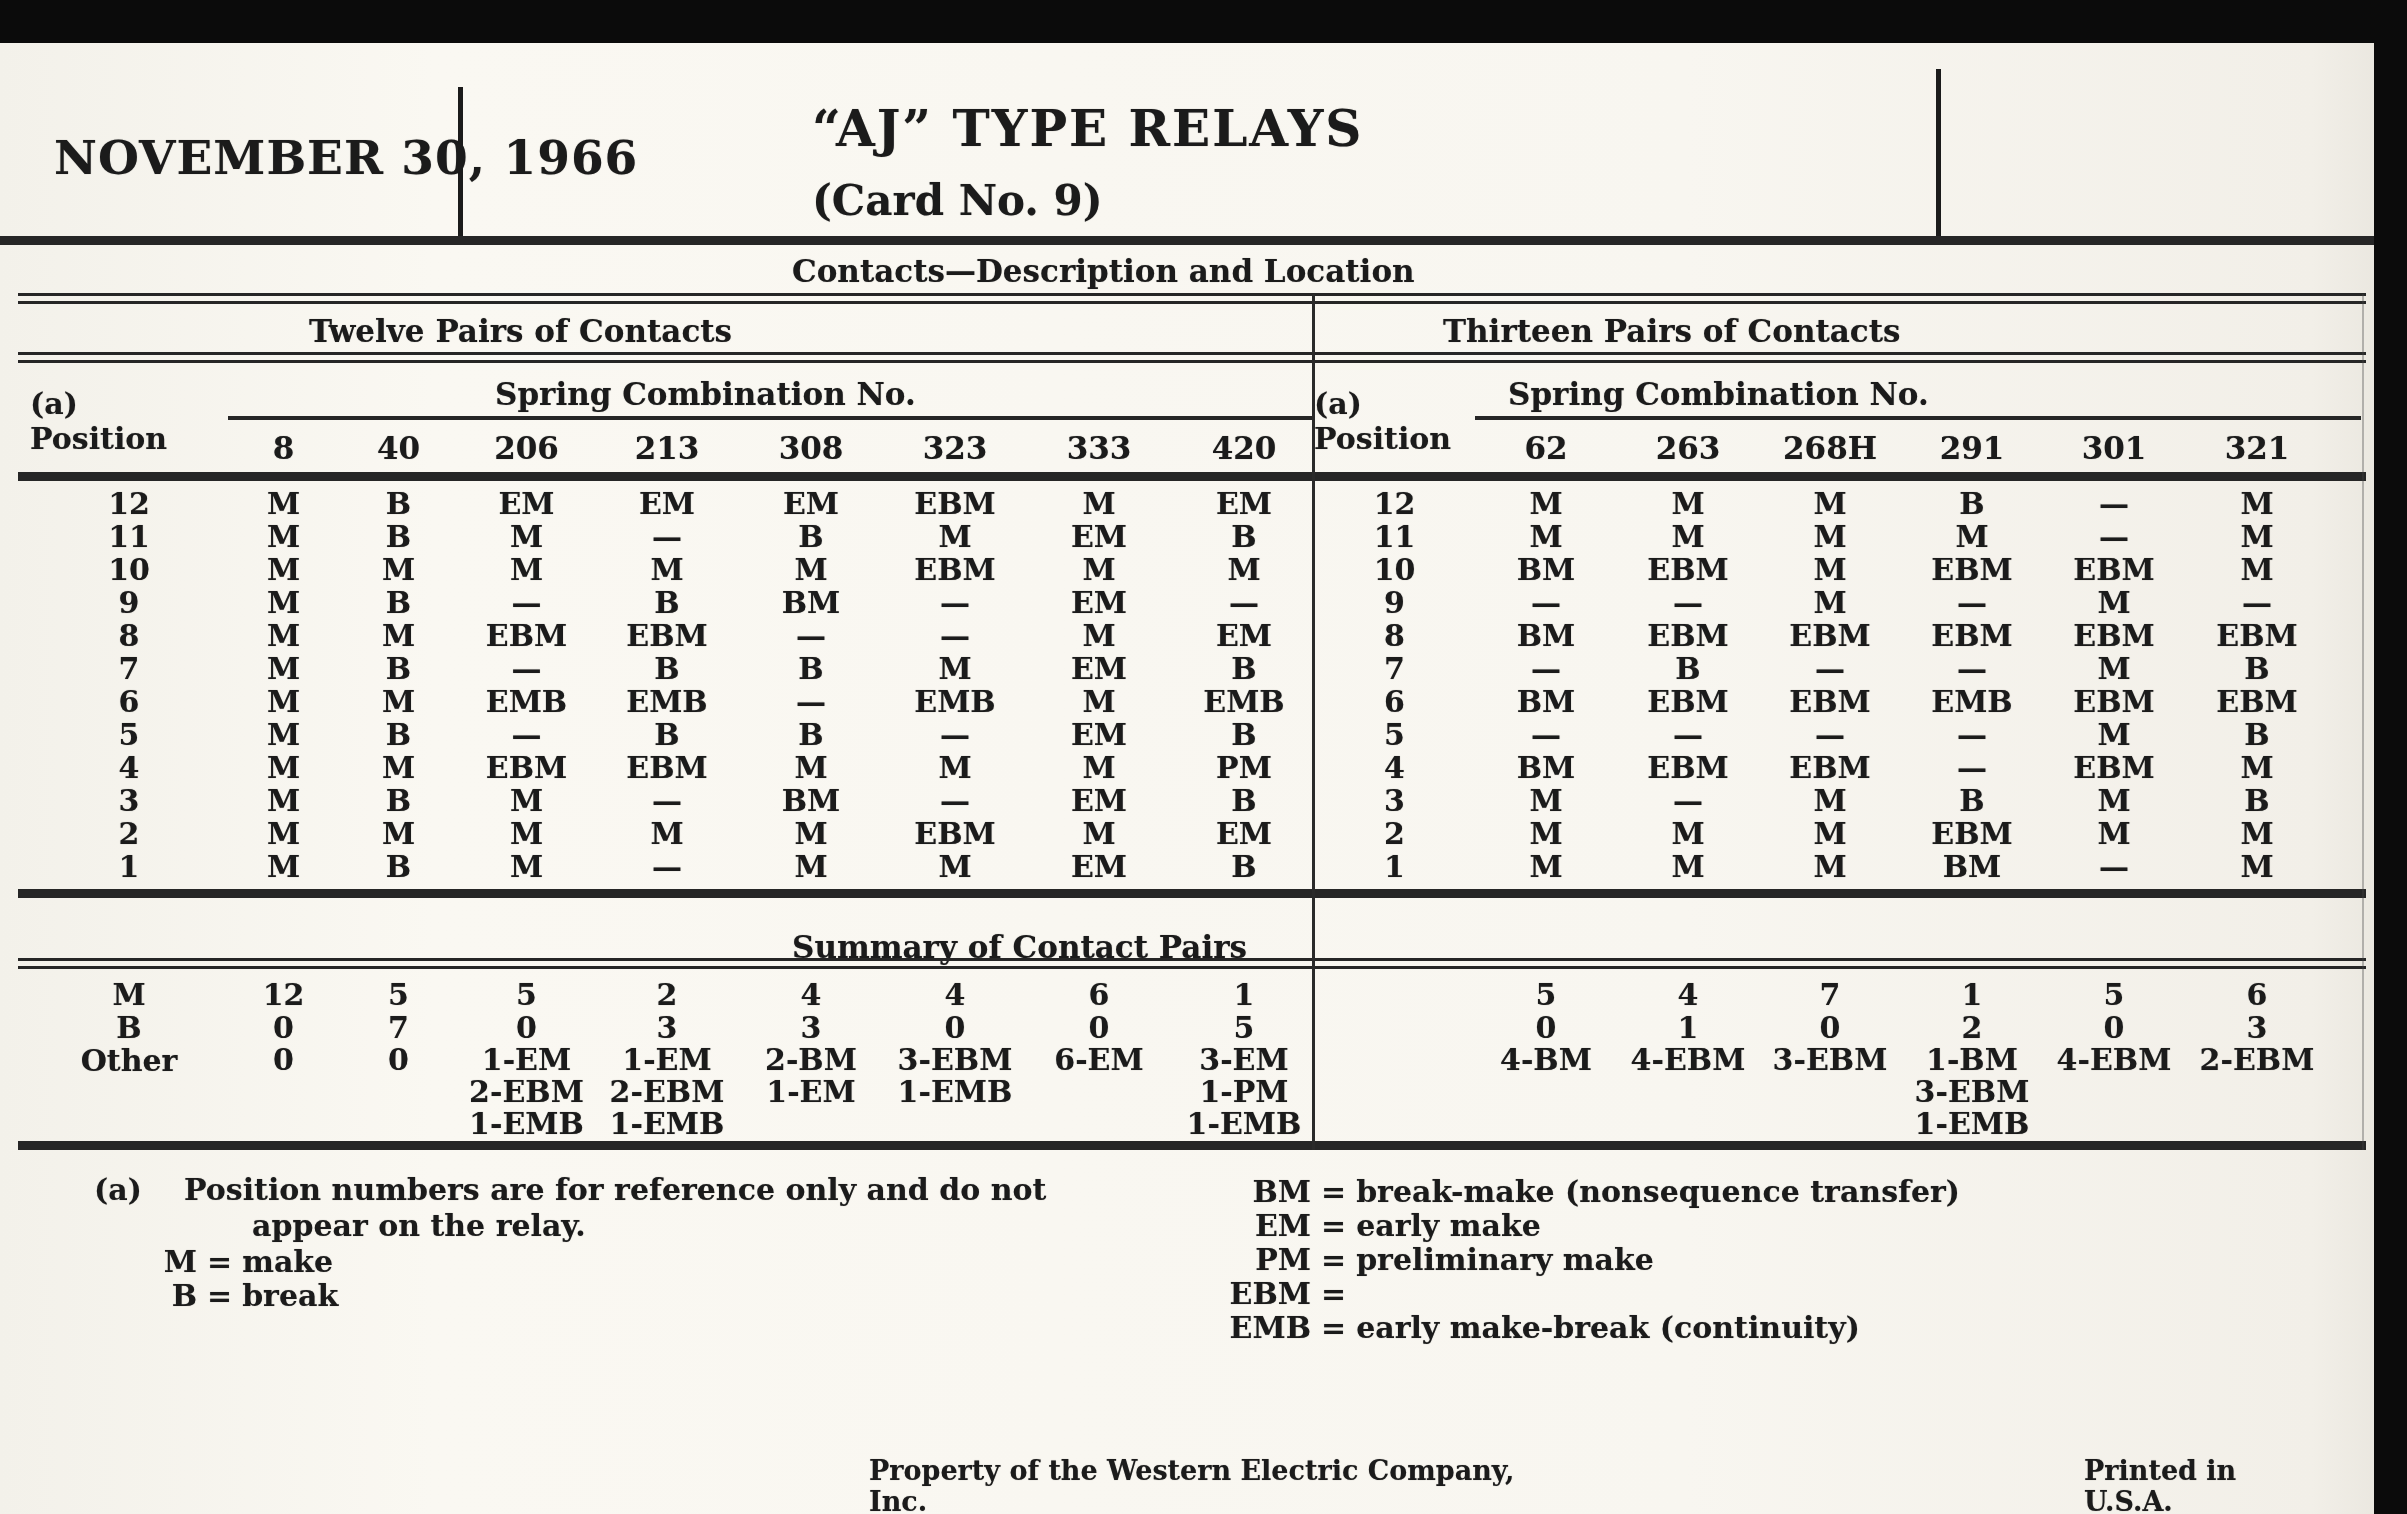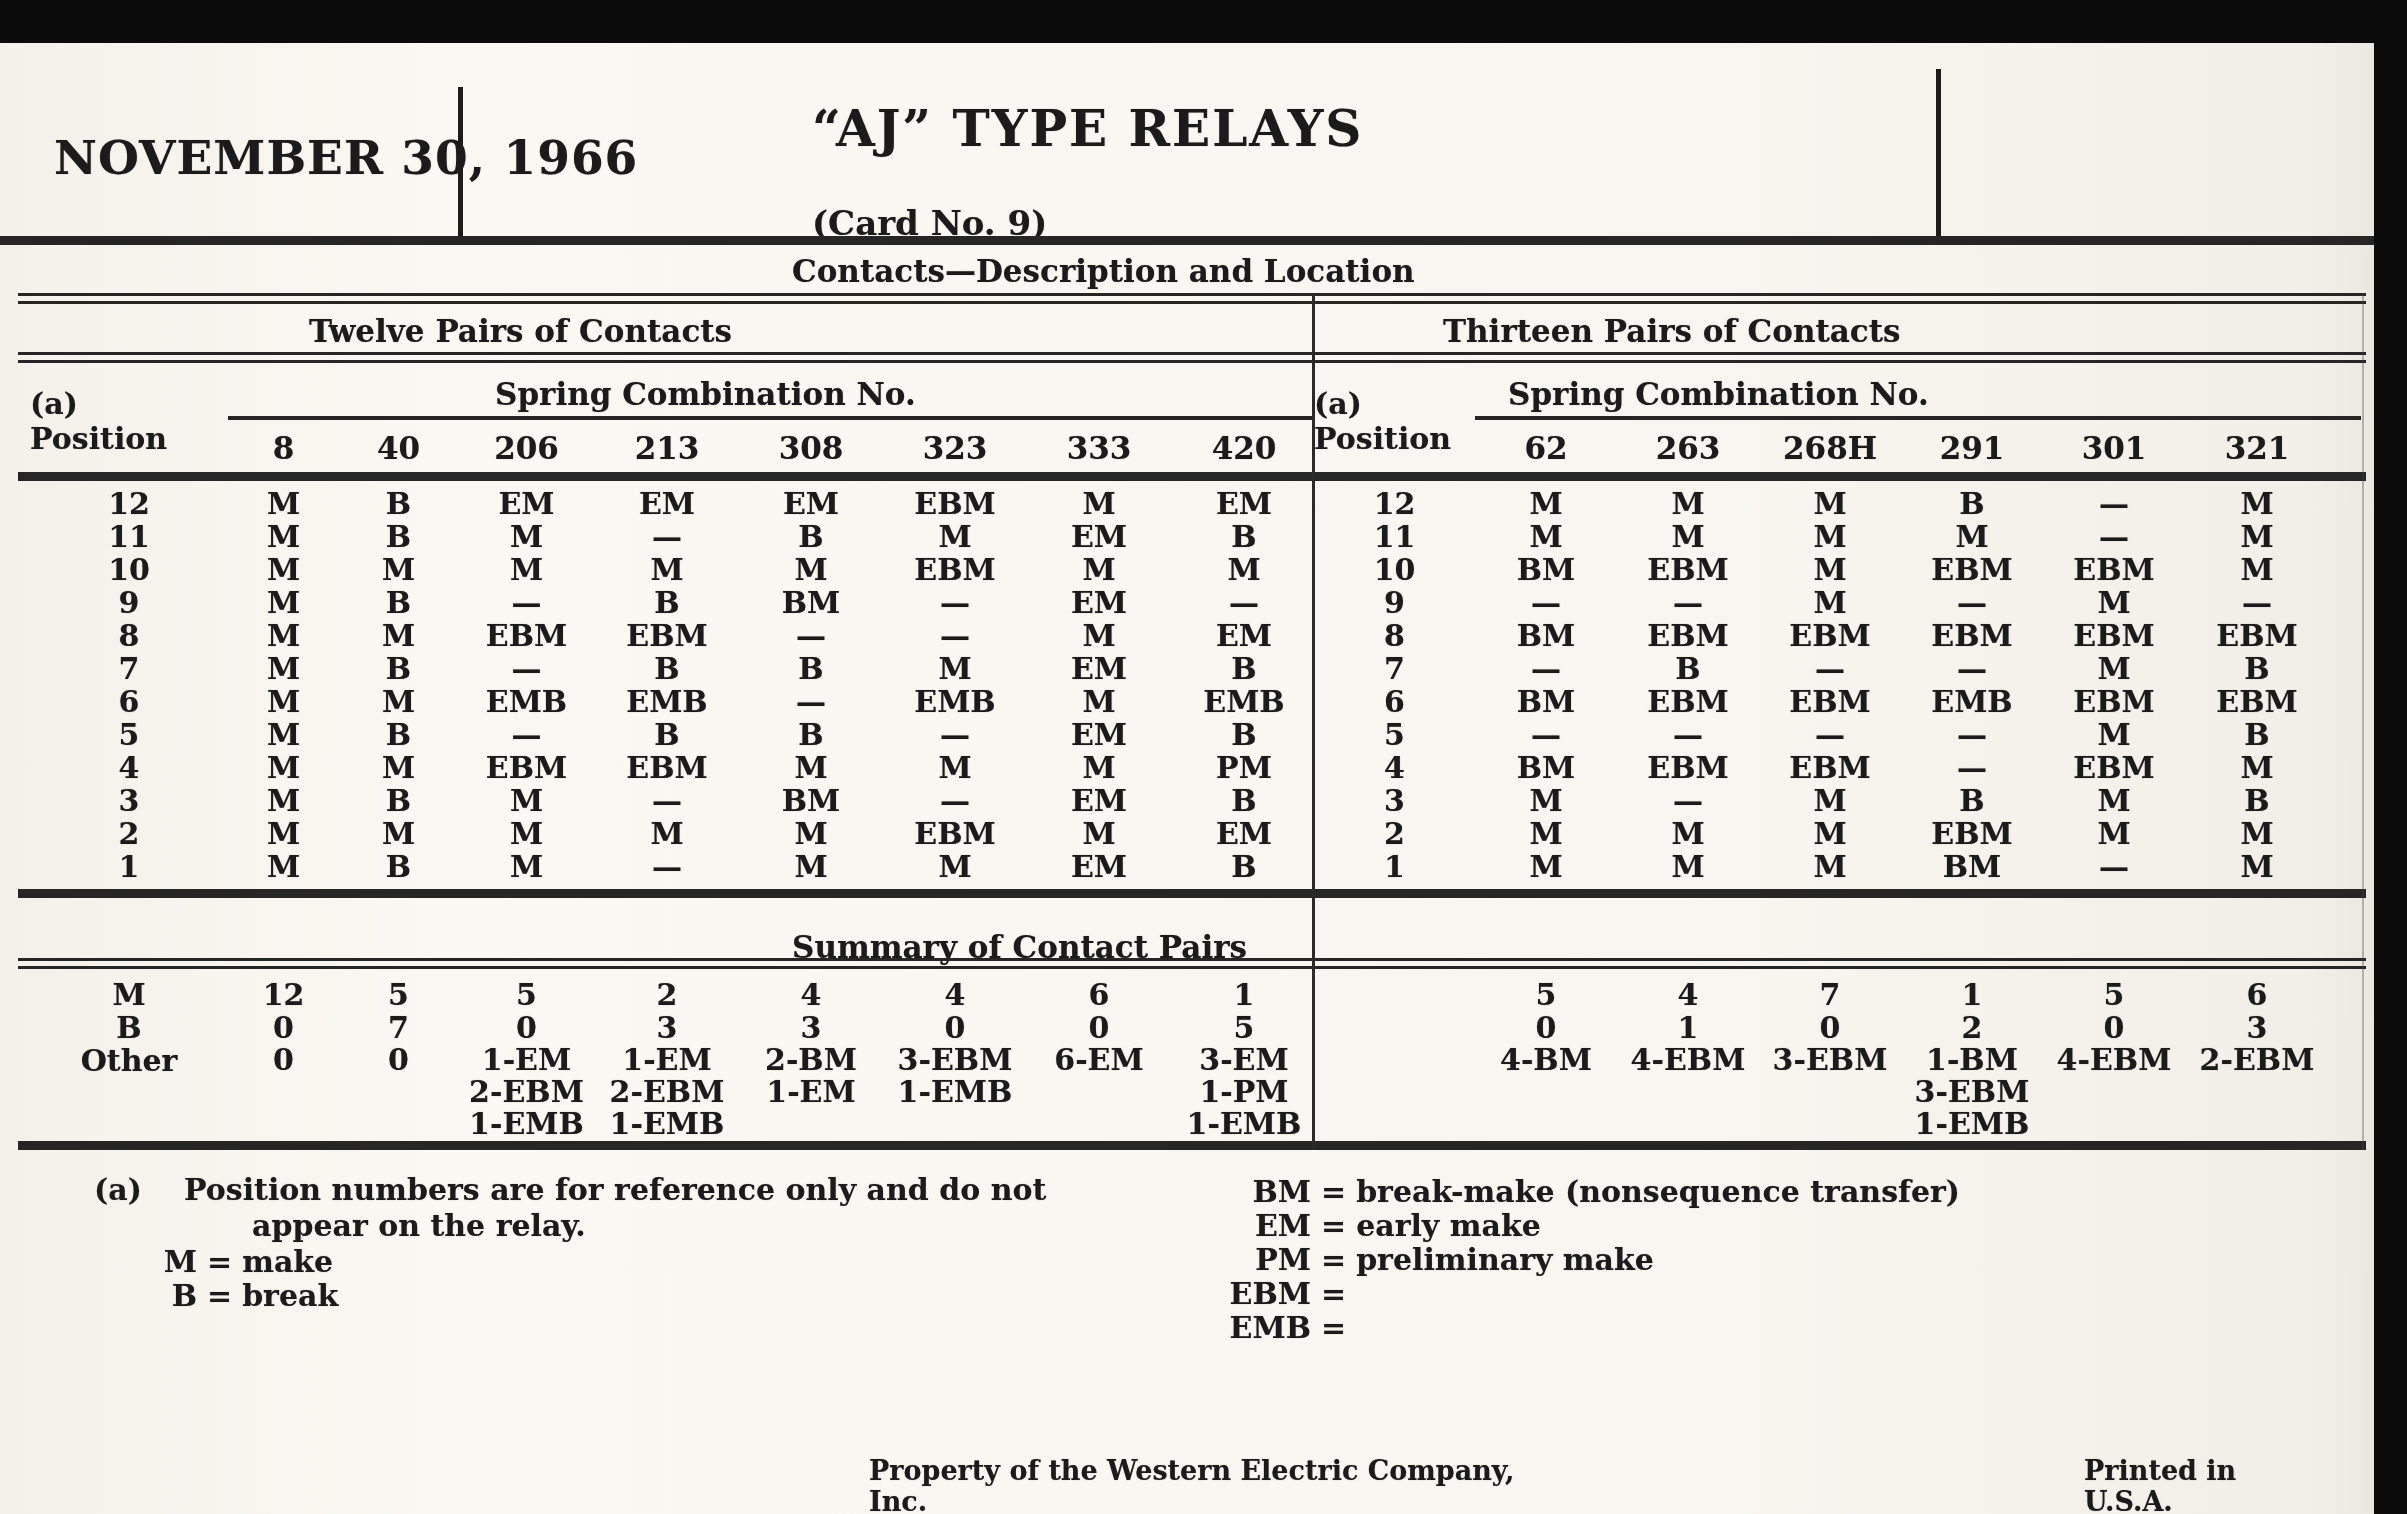--- a/index.html
+++ b/index.html
@@ -35,21 +35,21 @@
 
 <div class="stage">
 
   <div class="bar" style="left:0;top:0;width:2408px;height:43px;"></div>
   <div class="bar" style="right:0;top:0;width:34px;height:1515px;"></div>
 
   <div class="abs ink" style="left:54px;top:130px;font-size:47px;letter-spacing:1px;">NOVEMBER 30, 1966</div>
   <div class="abs" style="left:458px;top:87px;width:5px;height:150px;background:#1b1b1b;"></div>
   <div class="abs" style="left:1936px;top:69px;width:5px;height:168px;background:#1b1b1b;"></div>
   <div class="abs ctr ink" style="left:812px;top:99px;width:792px;font-size:50px;letter-spacing:2px;">“AJ” TYPE RELAYS</div>
-  <div class="abs ctr ink" style="left:812px;top:176px;width:792px;font-size:34px;margin-top:27px;">(Card No. 9)</div>
+  <div class="abs ctr ink" style="left:812px;top:176px;width:792px;font-size:42px;">(Card No. 9)</div>
   <div class="hr" style="left:0;top:236px;width:2374px;height:9px;"></div>
 
   <div class="abs ctr ink" style="left:792px;top:253px;width:792px;font-size:31px;">Contacts—Description and Location</div>
 
   <div class="dbl" style="left:18px;top:293px;width:2348px;"></div>
 
   <div class="abs ctr ink" style="left:309px;top:313px;width:792px;font-size:31px;">Twelve Pairs of Contacts</div>
   <div class="abs ctr ink" style="left:1443px;top:313px;width:792px;font-size:31px;">Thirteen Pairs of Contacts</div>
 
   <div class="dbl" style="left:18px;top:352px;width:2348px;"></div>
@@ -425,20 +425,21 @@
         <span class="eq">=</span>
         <span class="deftext">preliminary make</span>
       </div>
       <div class="defrow">
         <span class="abbr">EBM</span>
         <span class="eq">=</span>
       </div>
       <div class="defrow">
         <span class="abbr">EMB</span>
         <span class="eq">=</span>
+        <span class="deftext">early make-break (continuity)</span>
       </div>
     </div>
 
   <div class="abs ctr ink" style="left:869px;top:1455px;width:661px;font-size:27px;">Property of the Western Electric Company, Inc.</div>
   <div class="abs ink" style="left:2084px;top:1455px;width:238px;font-size:27px;">Printed in U.S.A.</div>
 
 </div>
 
 
 </body></html>

